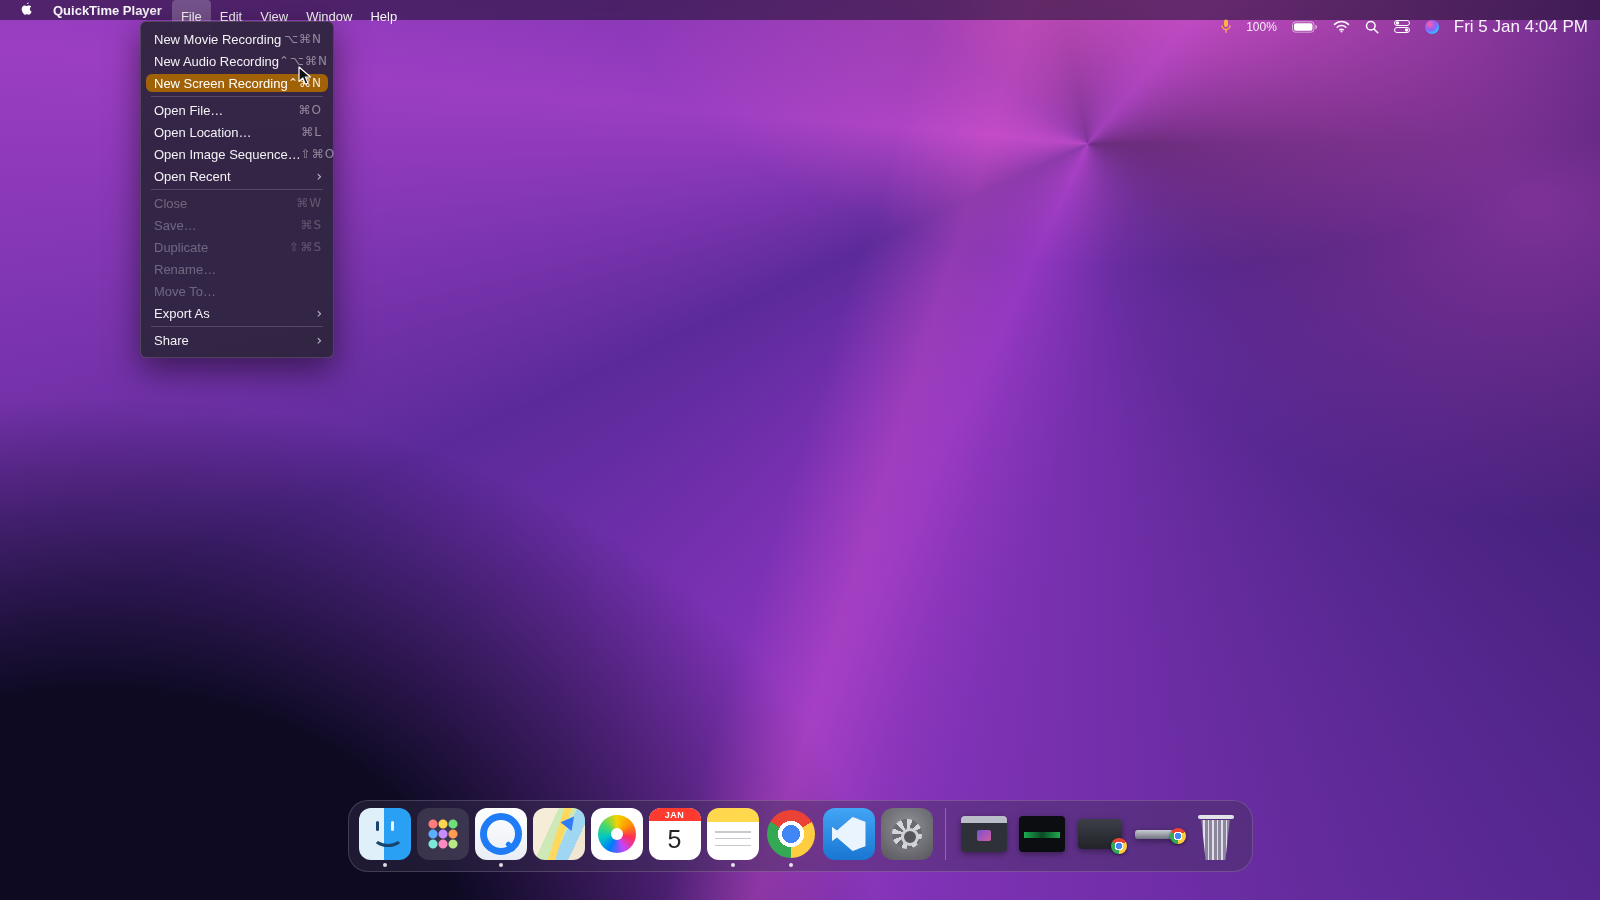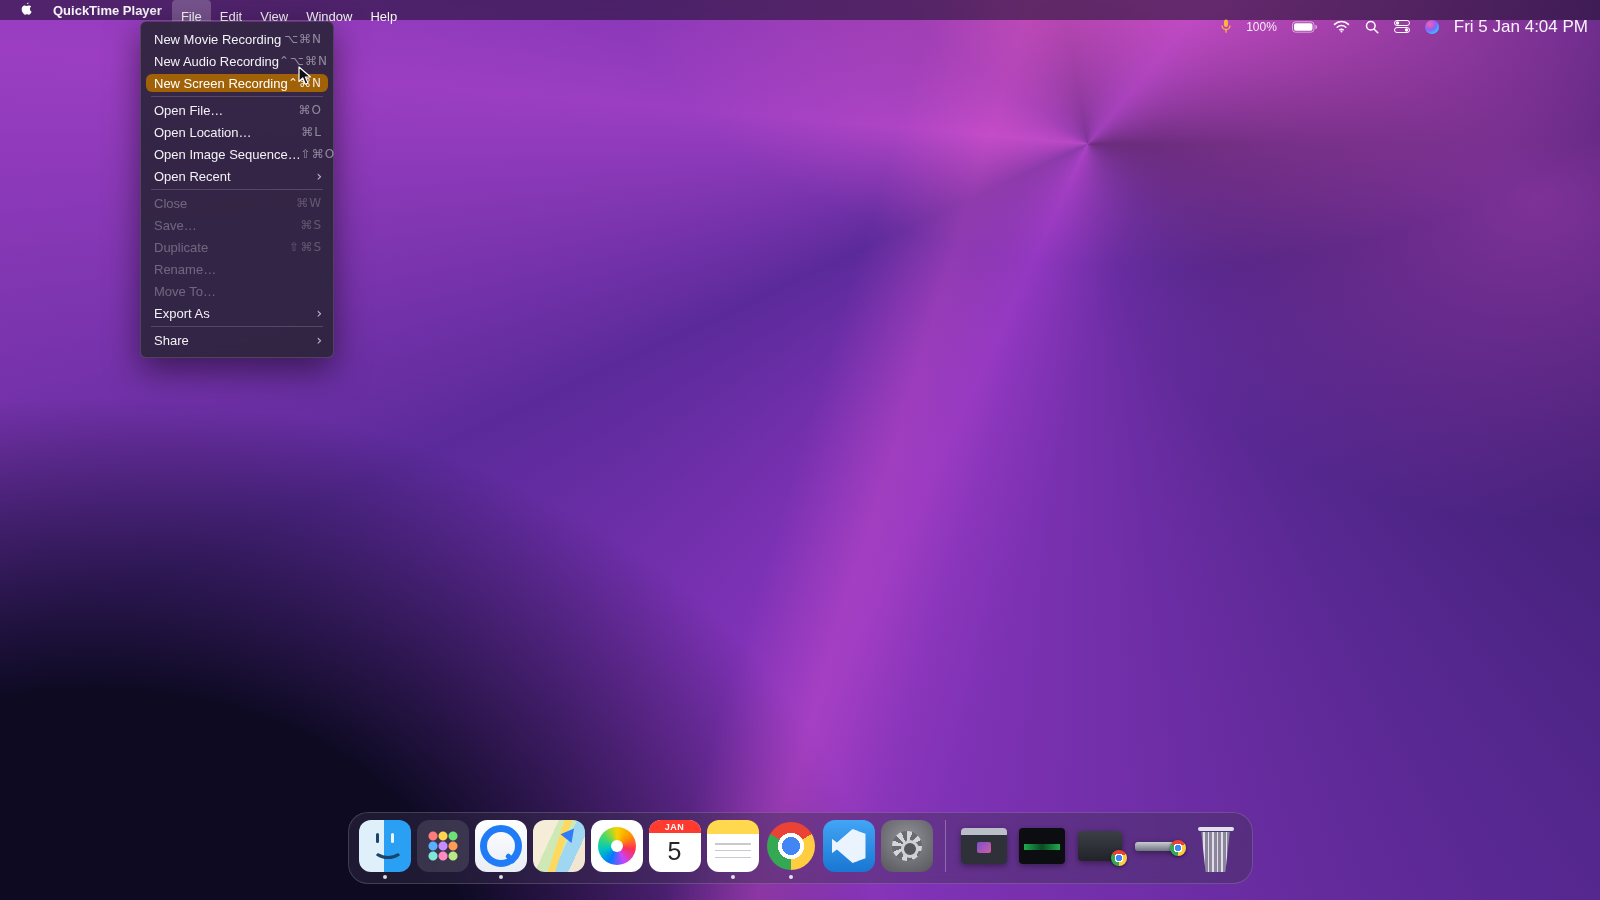--- a/index.html
+++ b/index.html
@@ -68,21 +68,21 @@
   .mi-right { font-family:"DejaVu Sans",sans-serif; font-size:12px; color:rgba(235,235,245,.5); letter-spacing:1px; }
   .mi.highlighted .mi-right { color:rgba(255,255,255,.85); }
   .mi.disabled .mi-right { color:rgba(235,235,245,.25); }
   .mi-right.sub { font-size:14px; letter-spacing:0; color:rgba(235,235,245,.75); }
   .msep { height:1px; margin:4px 10px; background:rgba(255,255,255,.16); }
 
   
   .cursor { position:absolute; left:298px; top:66px; z-index:9; }
 
   
-  .dock-wrap { position:absolute; left:0; right:0; bottom:16px; display:flex; justify-content:center; }
+  .dock-wrap { position:absolute; left:0; right:0; bottom:28px; display:flex; justify-content:center; }
   .dock {
     display:flex; align-items:flex-end; gap:6px;
     padding:7px 10px 4px;
     background:rgba(60,50,80,.4);
     border:1px solid rgba(255,255,255,.16);
     border-radius:20px;
     backdrop-filter:blur(24px);
   }
   .dock-item { display:flex; flex-direction:column; align-items:center; }
   .di { width:52px; height:52px; border-radius:12px; position:relative; flex:none; }

